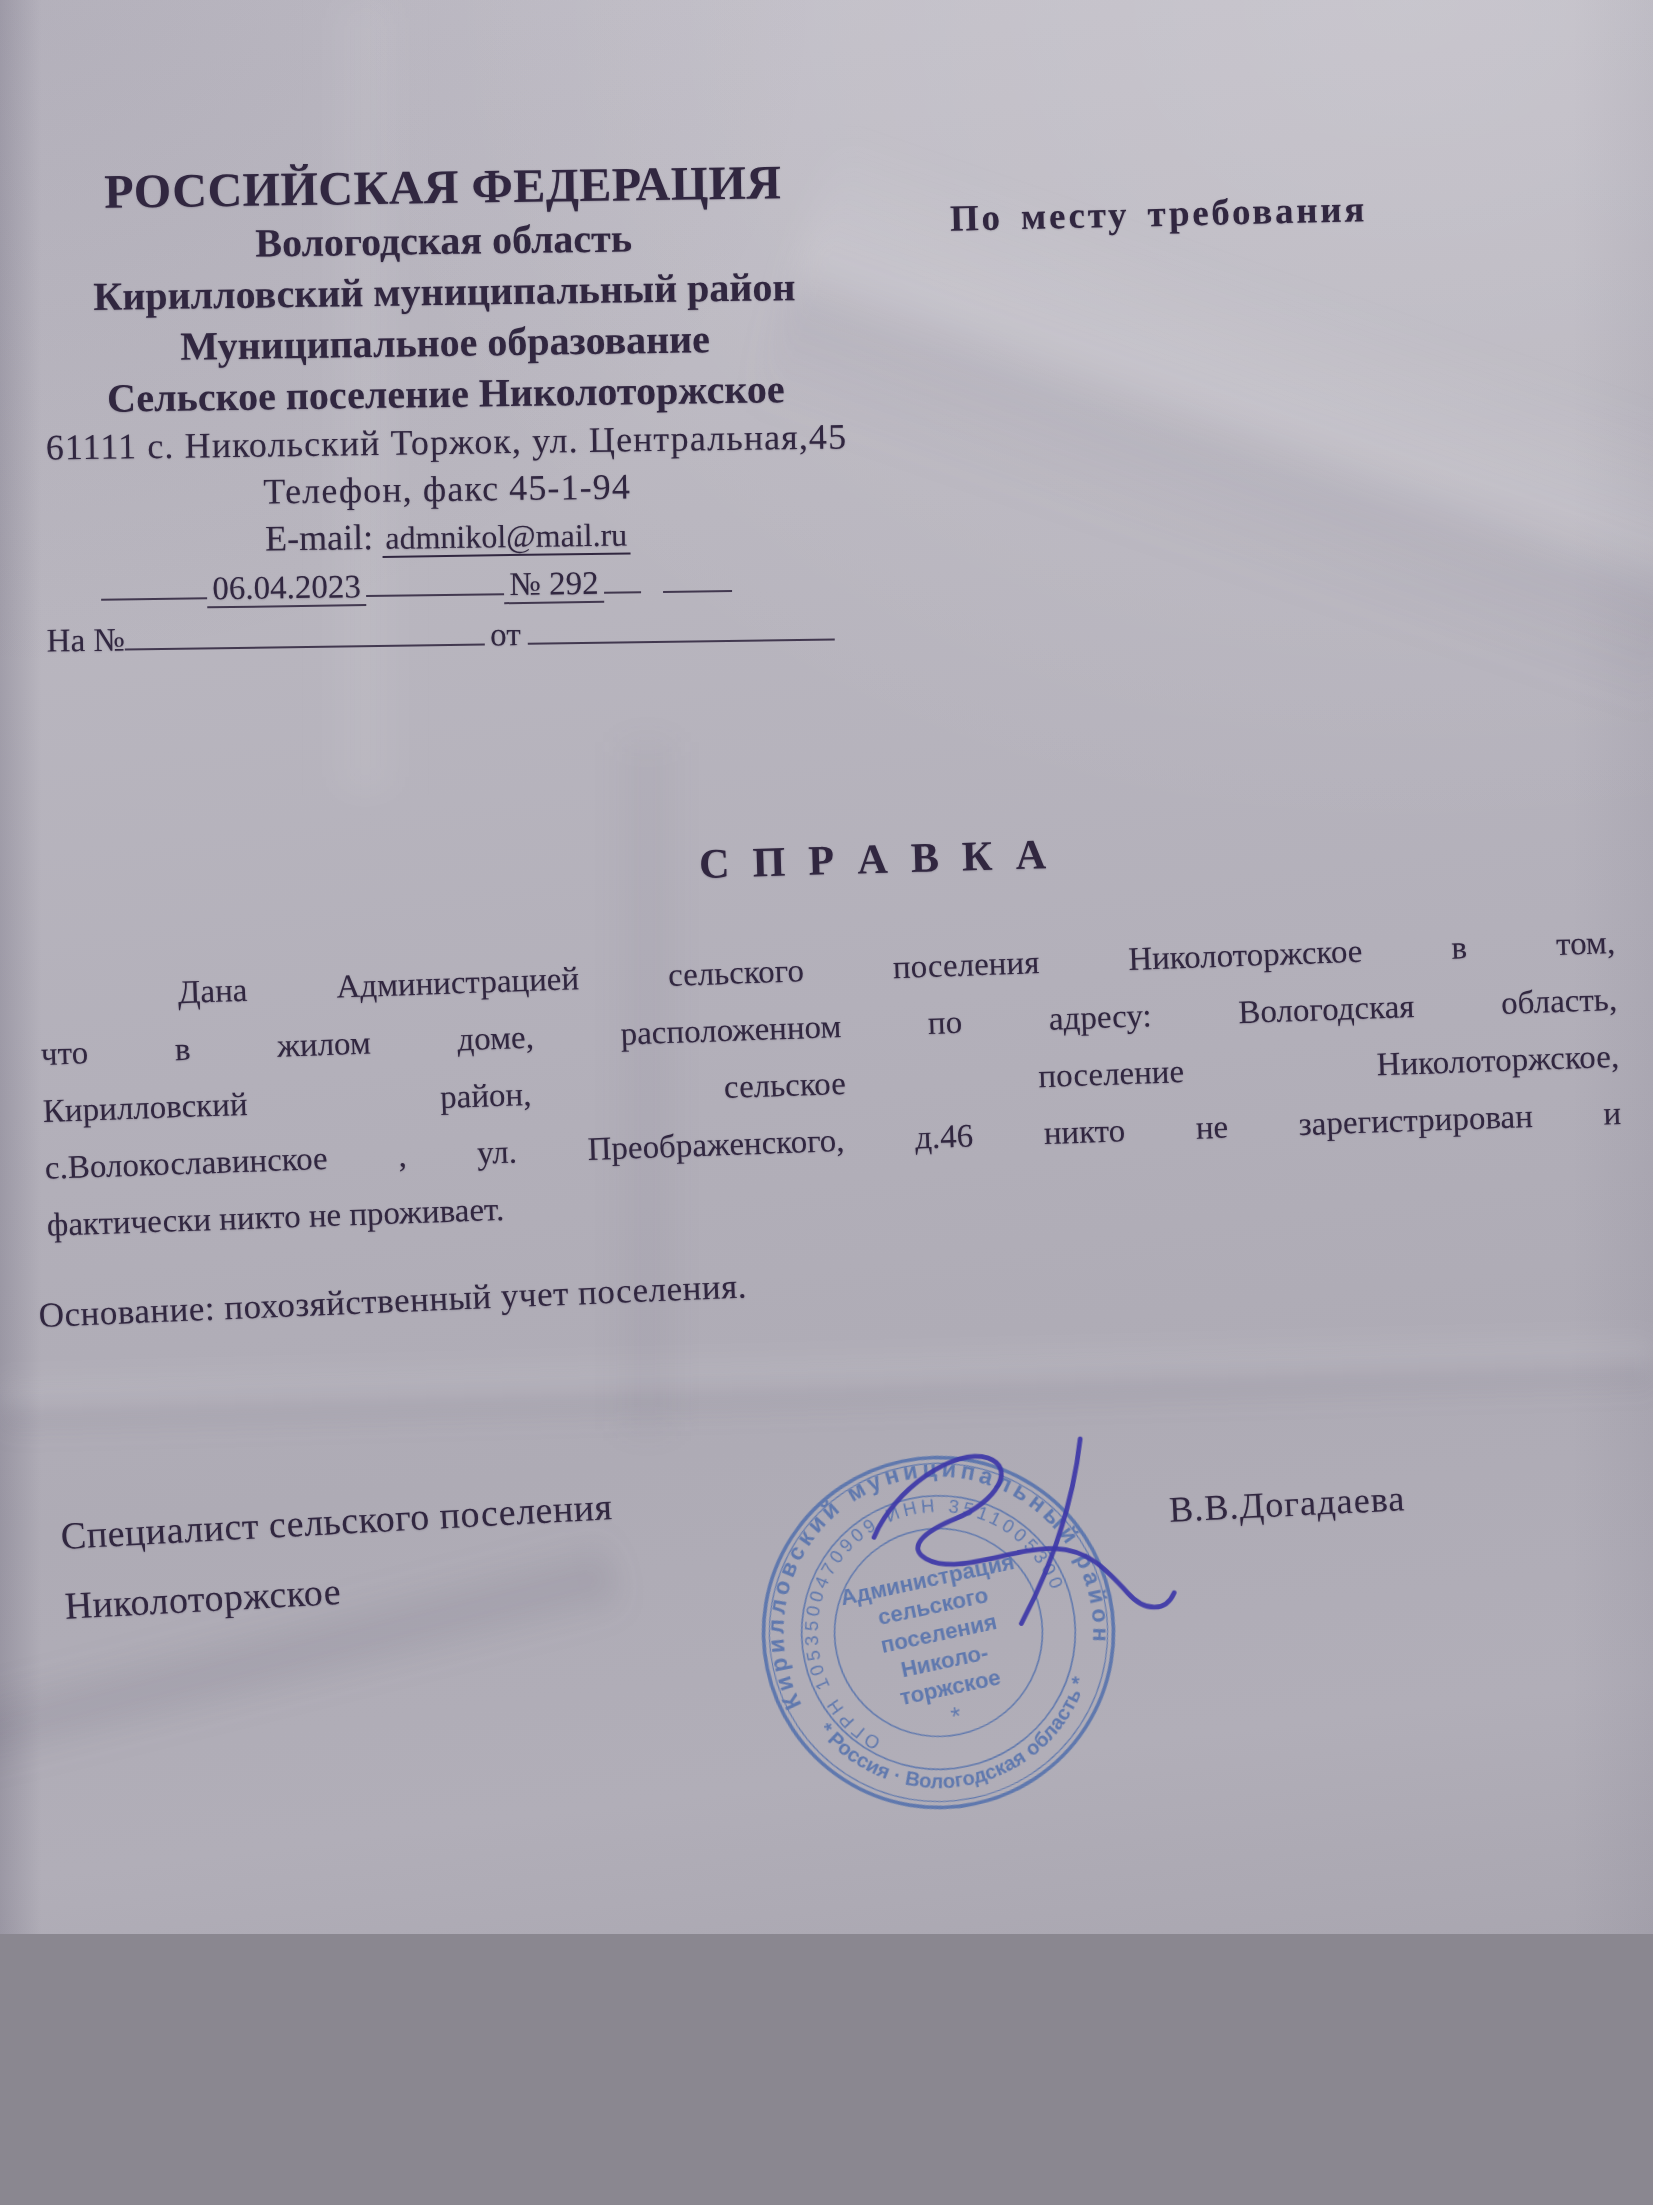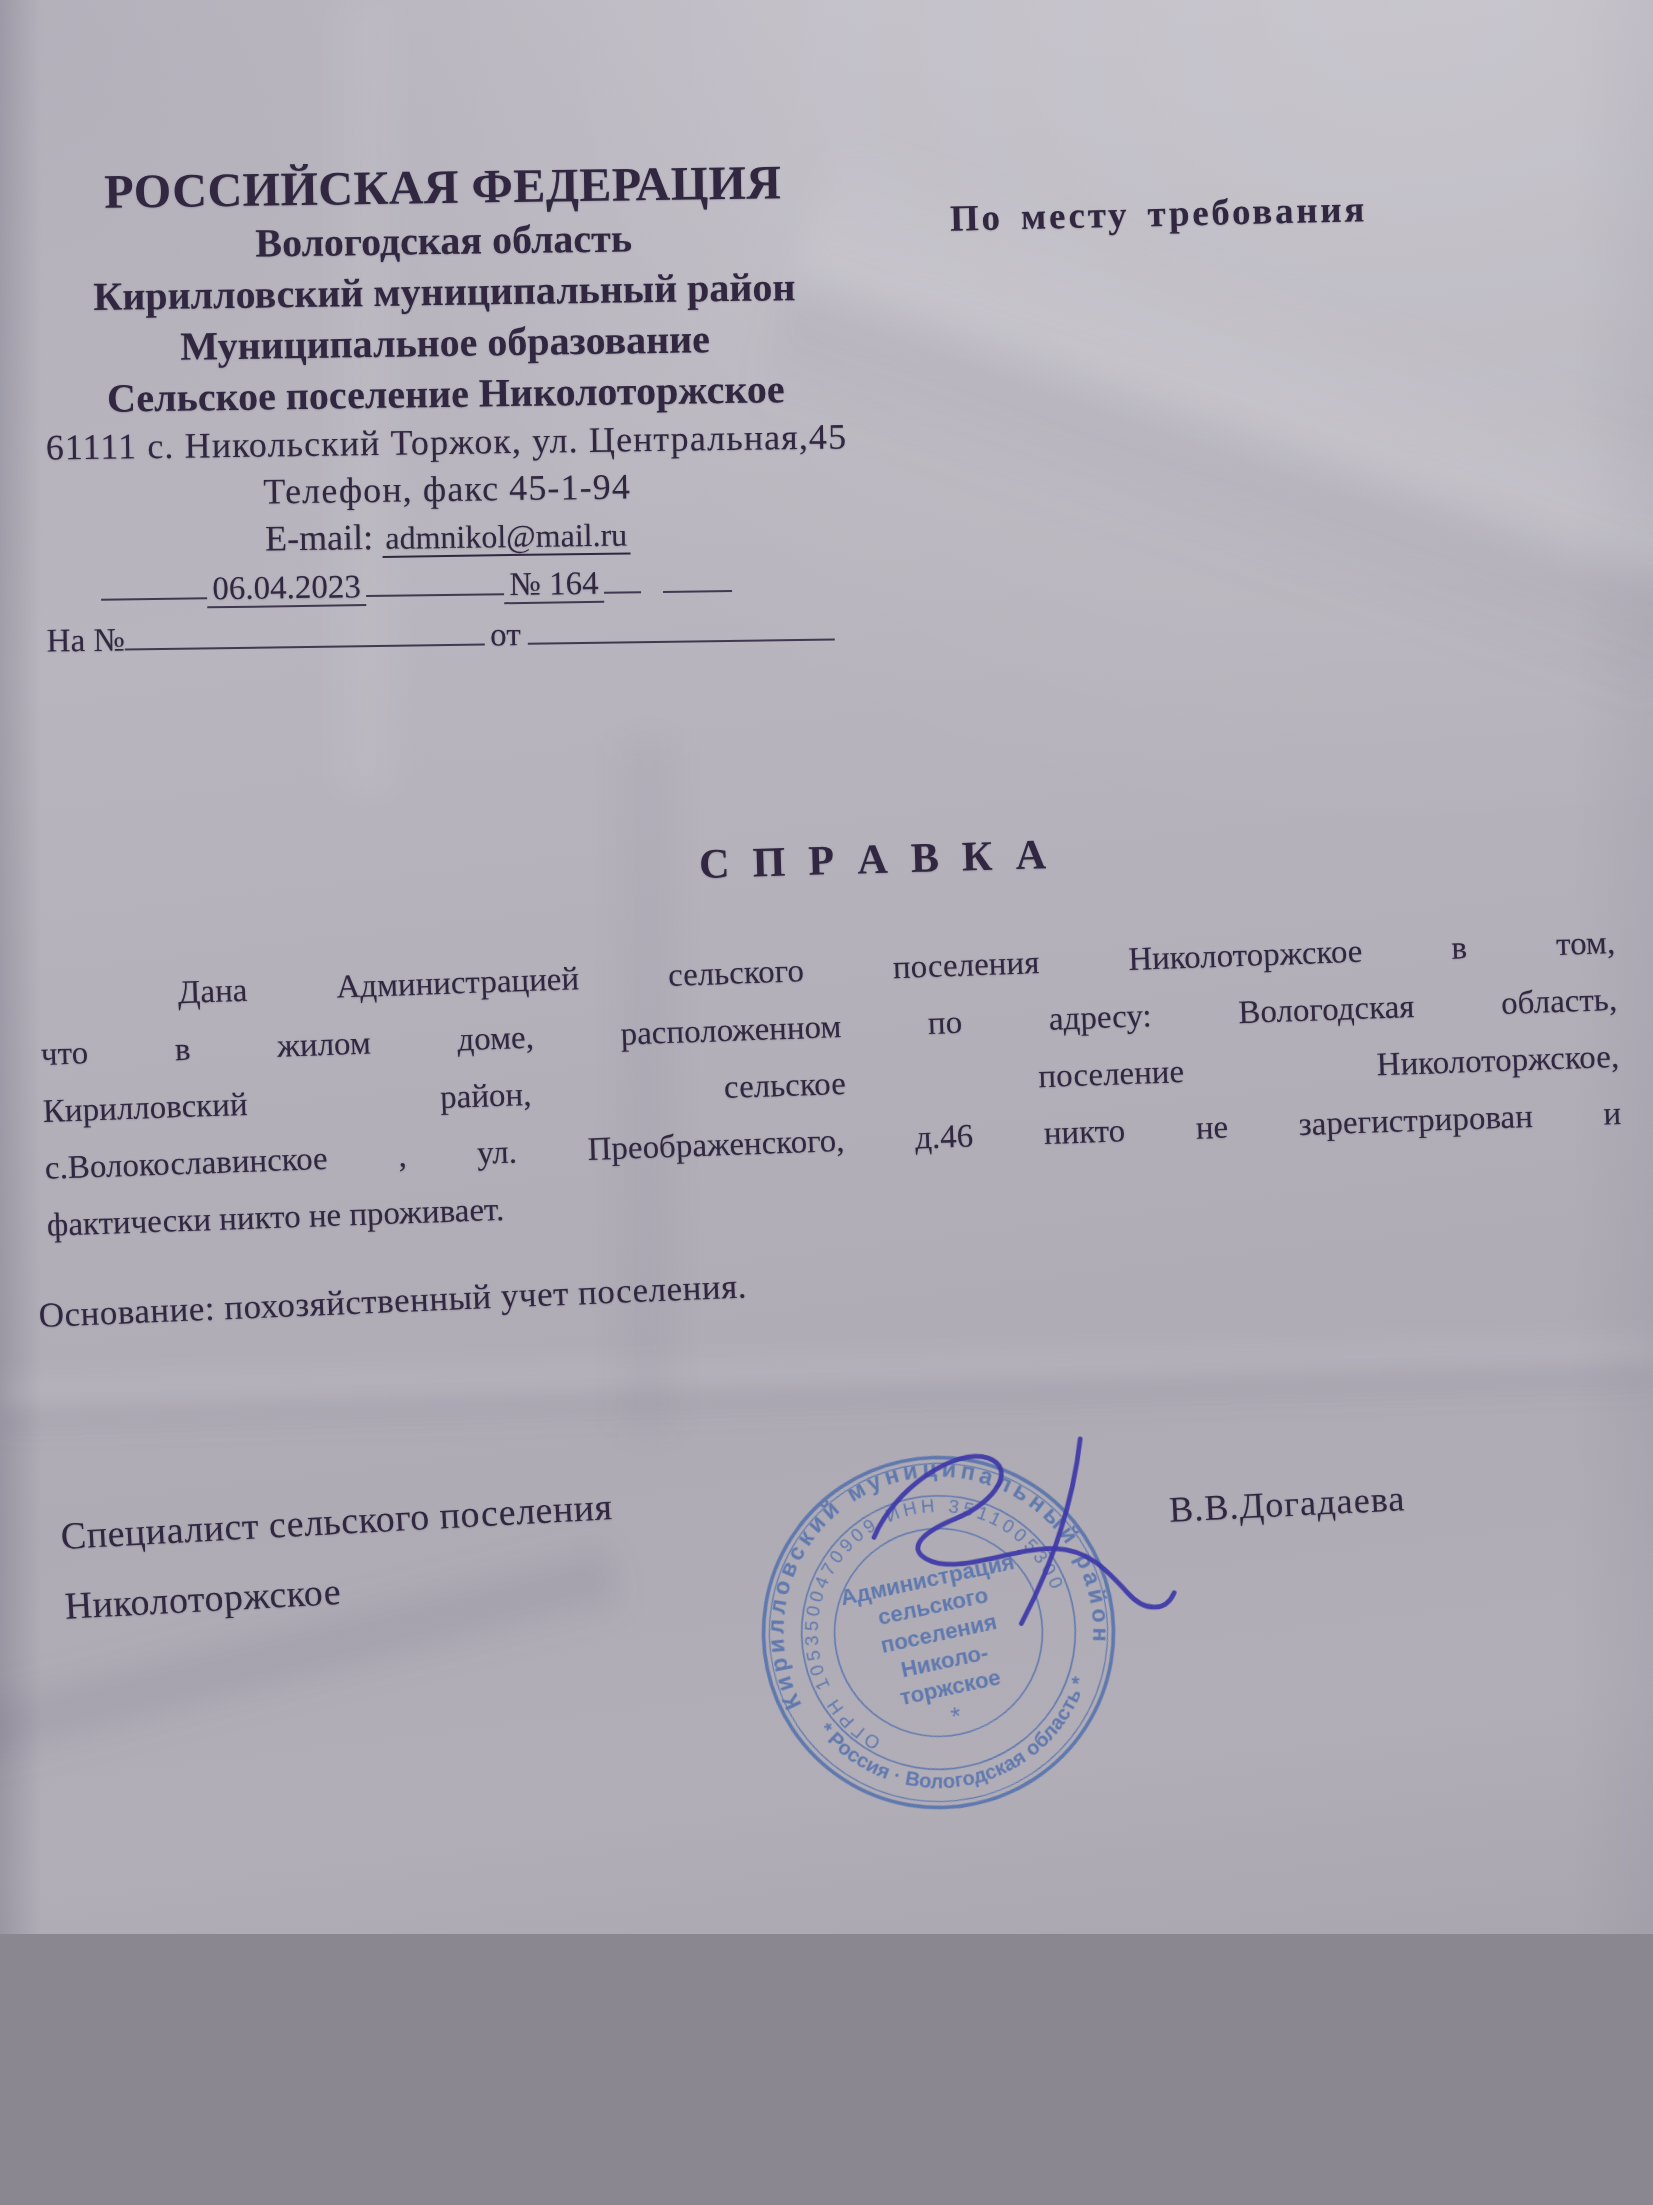--- a/index.html
+++ b/index.html
@@ -85,21 +85,21 @@
 
   <div class="letterhead printed">
     <div class="lh1">РОССИЙСКАЯ ФЕДЕРАЦИЯ</div>
     <div class="lhMid">Вологодская область</div>
     <div class="lhMid">Кирилловский муниципальный район</div>
     <div class="lhMid">Муниципальное образование</div>
     <div class="lhMid">Сельское поселение Николоторжское</div>
     <div class="lhAddr">61111 с. Никольский Торжок, ул. Центральная,45</div>
     <div class="lhAddr">Телефон, факс 45-1-94</div>
     <div class="lhEmail"><span>E-mail:</span> <span class="emailVal">admnikol@mail.ru</span></div>
-    <div class="dateRow"><span class="bl w200"></span><span class="ul">06.04.2023</span><span class="bl w260"></span><span class="ul"><span>№</span> <span>164</span></span><span class="bl w70"></span><span class="bl w130"></span></div>
+    <div class="dateRow"><span class="bl w200"></span><span class="ul">06.04.2023</span><span class="bl w260"></span><span class="ul"><span>№</span> <span>292</span></span><span class="bl w70"></span><span class="bl w130"></span></div>
     <div class="refRow"><span>На №</span><span class="bl w680"></span><span class="ot">от</span><span class="bl w580"></span></div>
   </div>
 
   <div class="recipient printed">По месту требования</div>
 
   <div class="title printed">С П Р А В К А</div>
 
   <div class="bodytext printed">
     <div class="just bline1">Дана Администрацией сельского поселения Николоторжское в том,</div>
     <div class="just">что в жилом доме, расположенном по адресу: Вологодская область,</div>

